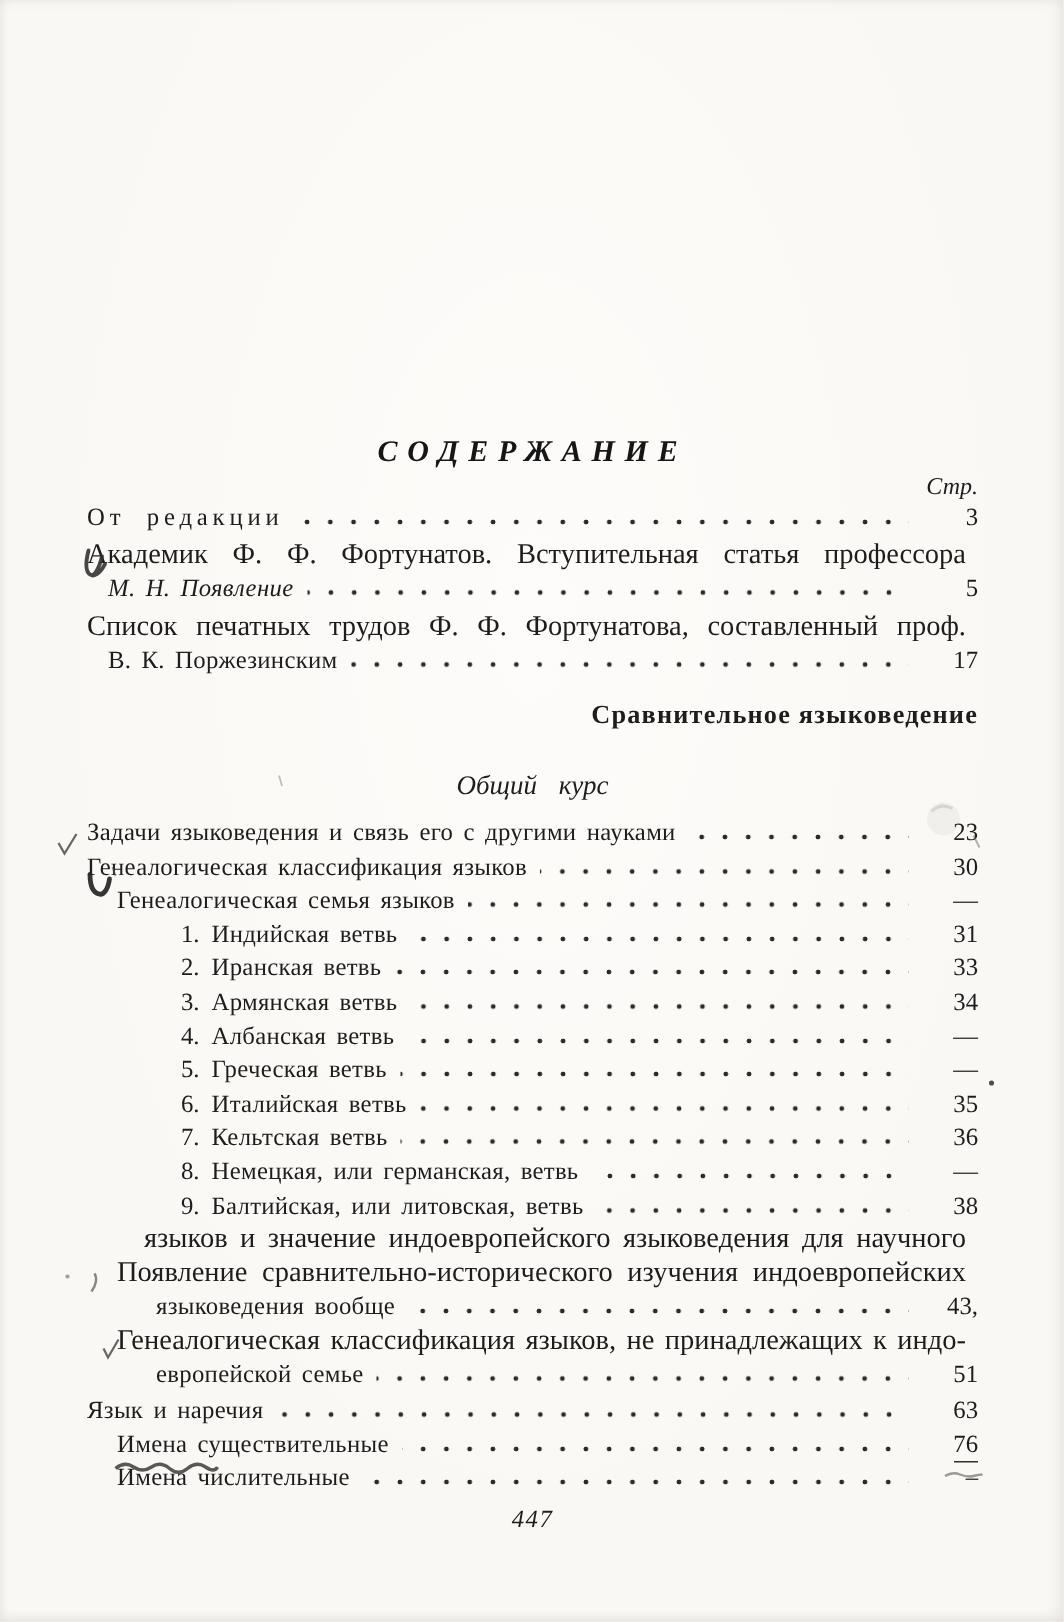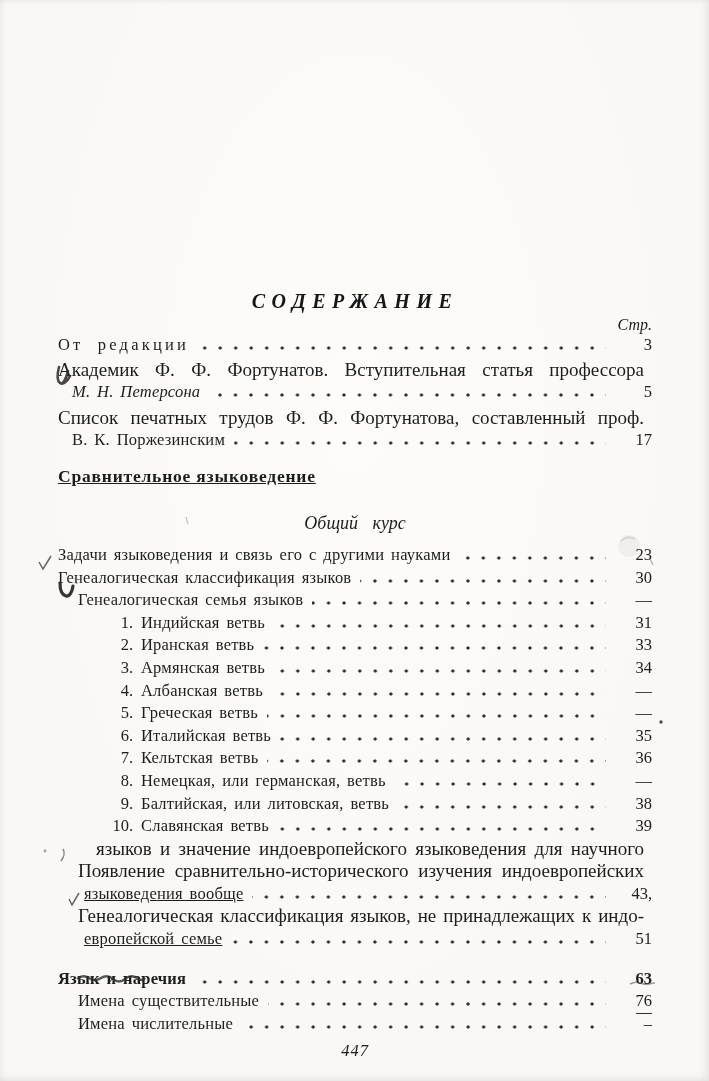--- a/index.html
+++ b/index.html
@@ -12,34 +12,34 @@
   }
   .marks{position:absolute;left:0;top:0;width:709px;height:1081px;pointer-events:none;z-index:5;}
   .title{margin:0;text-align:center;font-size:20px;font-weight:bold;letter-spacing:6.5px;line-height:22px;color:#161616;font-style:italic;}
   .colhead{margin-top:4px;height:18px;line-height:18px;text-align:right;font-size:16px;}
   .it{font-style:italic;}
   .row{display:flex;align-items:baseline;height:22.6px;line-height:22.6px;font-size:16.5px;white-space:nowrap;}
   .t{word-spacing:2.5px;letter-spacing:.2px;}
   .ls{letter-spacing:3.2px;word-spacing:7px;}
   .cont{margin-left:14px;}
   .ind1{margin-left:20px;}
-  .ind2{margin-left:26px;text-decoration:underline;}
+  .ind2{margin-left:46px;}
   .num{flex:none;width:28px;text-align:right;margin-left:47px;margin-right:8px;}
   .lead{
     flex:1 1 auto;height:4px;margin:0 6px 0 9px;
     background-image:radial-gradient(circle, #2a2a2a 1.35px, rgba(0,0,0,0) 1.8px);
     background-size:15.5px 4px;background-repeat:repeat-x;background-position:right 6px bottom 0;
   }
   .pg{flex:none;min-width:40px;text-align:right;}
   .pgv{display:inline-block;}
   .u{border-bottom:1.8px solid #2f2f2f;}
   .jrow{display:block;height:22.6px;line-height:22.6px;font-size:19px;overflow:hidden;text-align:justify;padding-right:8px;}
   .jrow::after{content:"";display:inline-block;width:100%;}
-  .mt2{margin-top:2px;}  .mt3{margin-top:3px;}  .mt1{margin-top:17px;font-weight:bold;}
-  .sect{margin-top:13px;height:22px;line-height:22px;text-align:left;font-weight:bold;font-size:17.5px;letter-spacing:.8px;text-decoration:underline;}
+  .mt2{margin-top:2px;}  .mt3{margin-top:3px;}  .mt1{margin-top:1px;}
+  .sect{margin-top:13px;height:22px;line-height:22px;text-align:right;font-weight:bold;font-size:17.5px;letter-spacing:.8px;}
   .subsect{margin-top:25px;height:22px;line-height:22px;text-align:center;font-style:italic;font-size:18px;word-spacing:10px;}
   .first-after-head{margin-top:10px;}
   .folio{margin-top:6px;text-align:center;font-style:italic;font-size:16.5px;letter-spacing:1px;}
 </style>
 </head>
 <body>
 
 <div class="page">
 
   <svg class="marks" viewBox="0 0 709 1081" xmlns="http://www.w3.org/2000/svg">
@@ -67,21 +67,21 @@
 
     <div class="row">
       <span class="t ls">От редакции</span>
       <span class="lead"></span>
       <span class="pg"><span class="pgv">3</span></span>
     </div>
 
     <div class="jrow mt2"><span>Академик Ф. Ф. Фортунатов. Вступительная статья профессора</span></div>
 
     <div class="row">
-      <span class="t it cont">М. Н. Петерсона</span>
+      <span class="t it cont">М. Н. Появление</span>
       <span class="lead"></span>
       <span class="pg"><span class="pgv">5</span></span>
     </div>
 
     <div class="jrow mt3"><span>Список печатных трудов Ф. Ф. Фортунатова, составленный проф.</span></div>
 
     <div class="row">
       <span class="t cont">В. К. Поржезинским</span>
       <span class="lead"></span>
       <span class="pg"><span class="pgv">17</span></span>
@@ -164,26 +164,20 @@
       <span class="pg"><span class="pgv">—</span></span>
     </div>
 
     <div class="row">
       <span class="num">9.</span>
       <span class="t">Балтийская, или литовская, ветвь</span>
       <span class="lead"></span>
       <span class="pg"><span class="pgv">38</span></span>
     </div>
 
-    <div class="row">
-      <span class="num">10.</span>
-      <span class="t">Славянская ветвь</span>
-      <span class="lead"></span>
-      <span class="pg"><span class="pgv">39</span></span>
-    </div>
 
     <div class="jrow" style="padding-left:38px;"><span>языков и значение индоевропейского языковедения для  научного</span></div>
     <div class="jrow" style="padding-left:20px;"><span>Появление сравнительно-исторического изучения индоевропейских</span></div>
 
     <div class="row">
       <span class="t ind2">языковедения вообще</span>
       <span class="lead"></span>
       <span class="pg"><span class="pgv">43,</span></span>
     </div>
 

